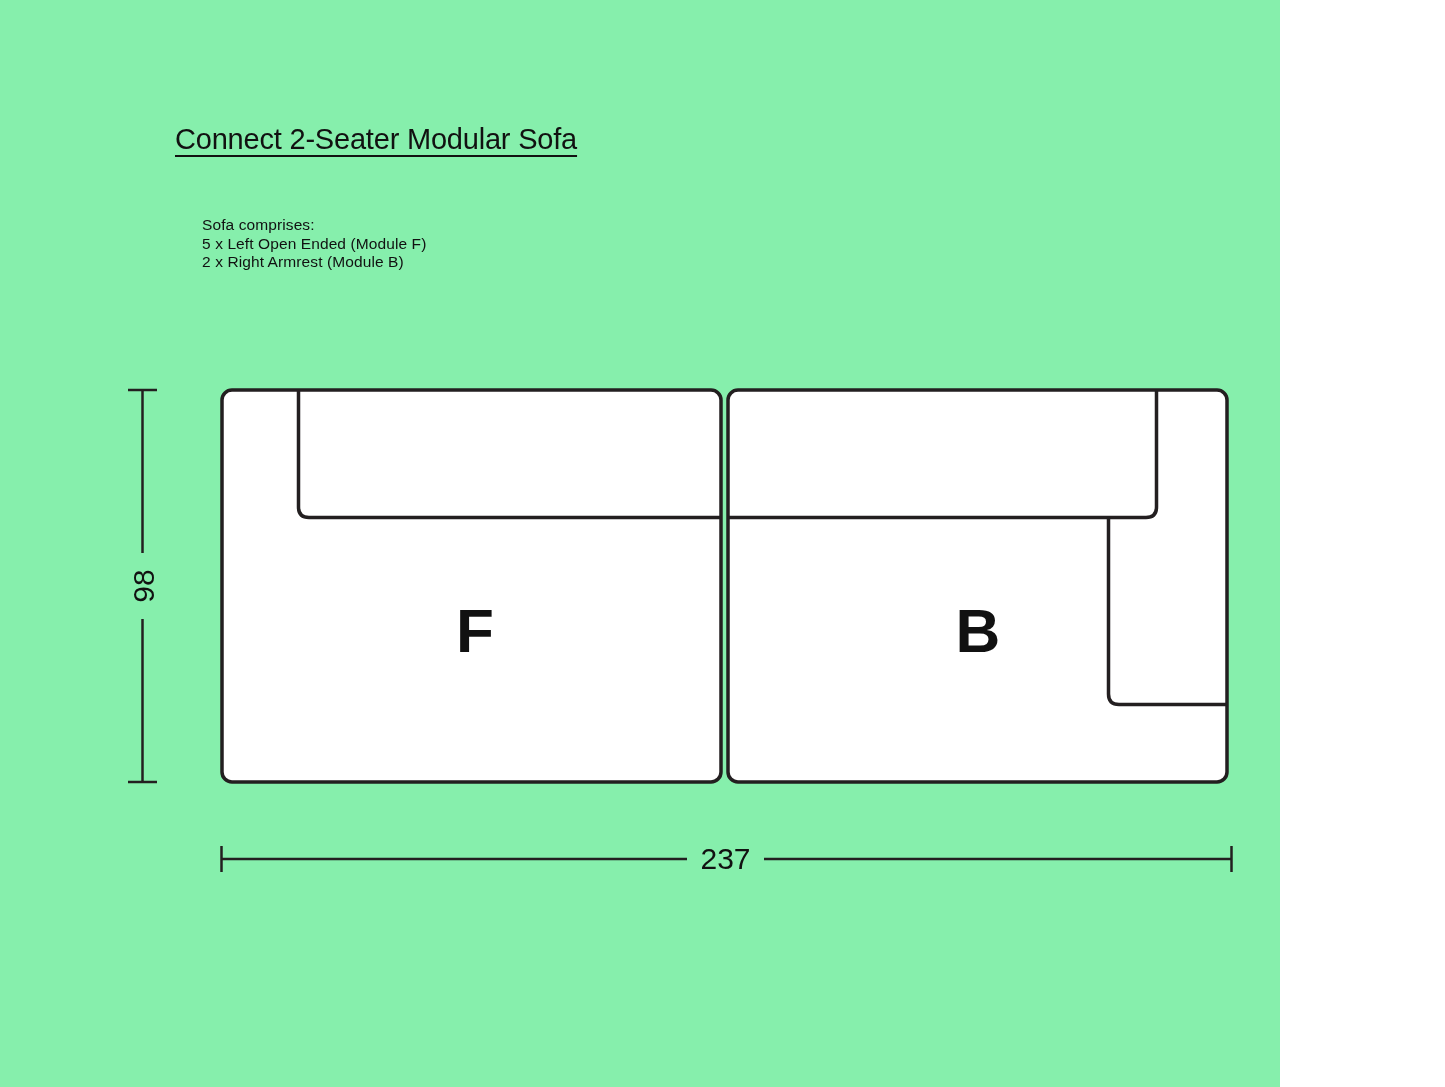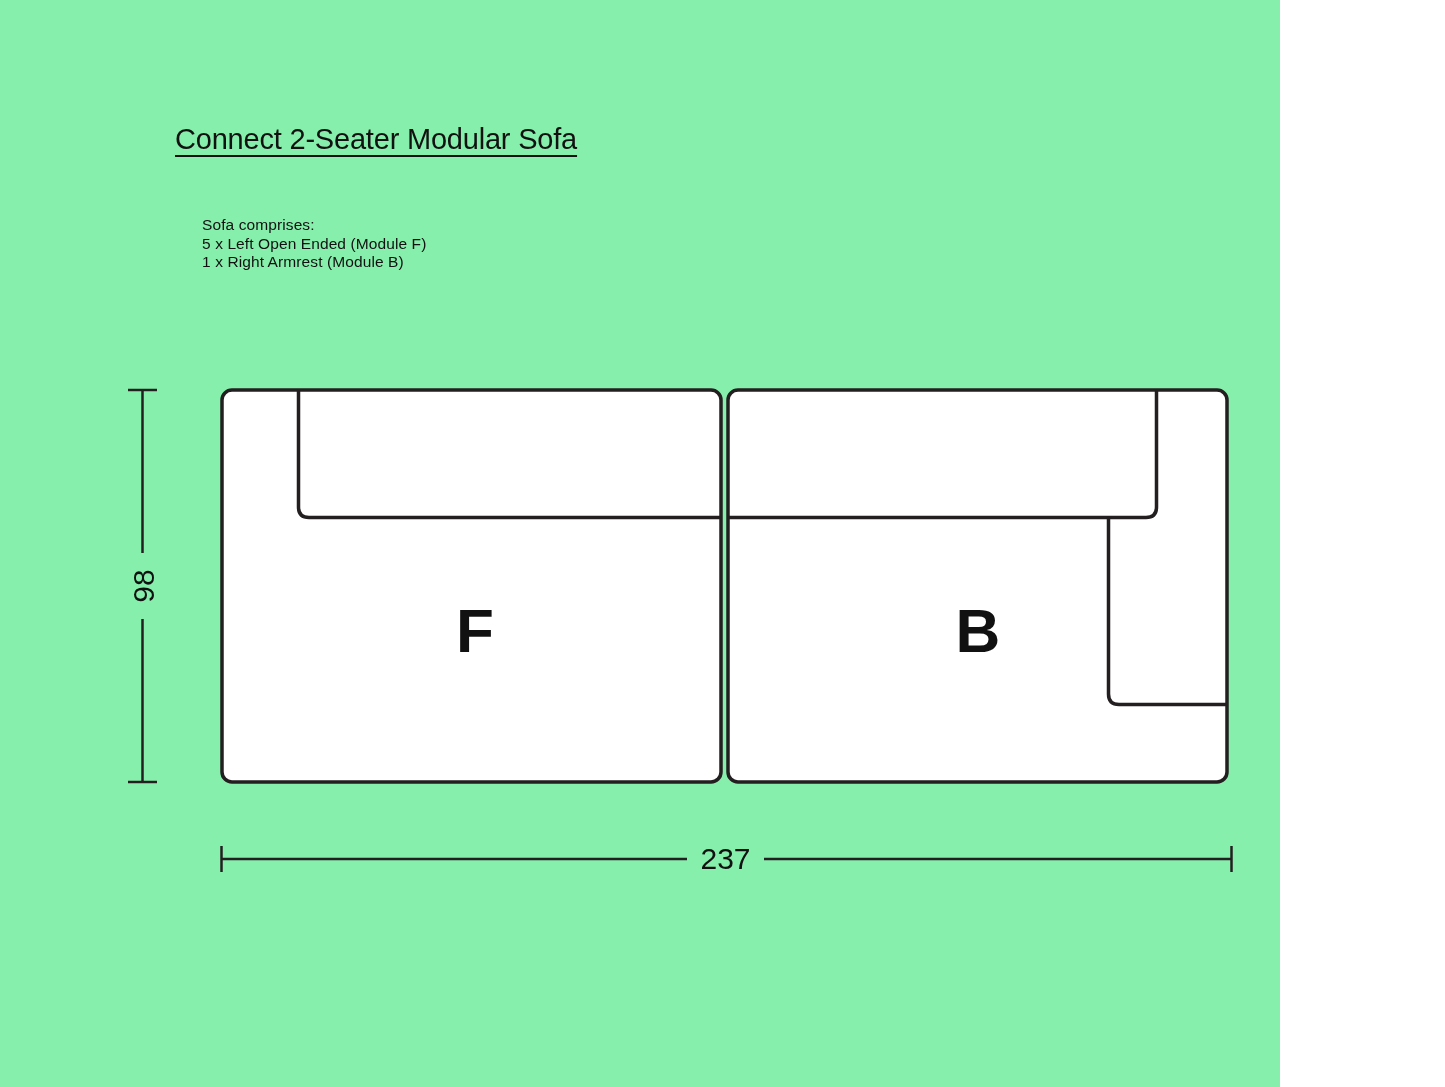--- a/index.html
+++ b/index.html
@@ -85,21 +85,21 @@
 
 <div class="page">
 
   <div class="title-block">
     <div class="title-line">Connect 2-Seater Modular Sofa</div>
   </div>
 
   <div class="comprises-block">
     <div class="comprises-line">Sofa comprises:</div>
     <div class="comprises-line">5 x Left Open Ended (Module F)</div>
-    <div class="comprises-line">1 x Right Armrest (Module B)</div>
+    <div class="comprises-line">2 x Right Armrest (Module B)</div>
   </div>
 
   <svg class="diagram" width="1445" height="1087" viewBox="0 0 1445 1087">
 
     <g>
       <rect class="outline" x="222" y="390" width="499" height="392" rx="10"></rect>
       <path class="inner-line" d="M 298.5 390 L 298.5 507 Q 298.5 517.5 309 517.5 L 721 517.5"></path>
       <text class="module-label" x="475" y="652" text-anchor="middle">F</text>
     </g>
 

